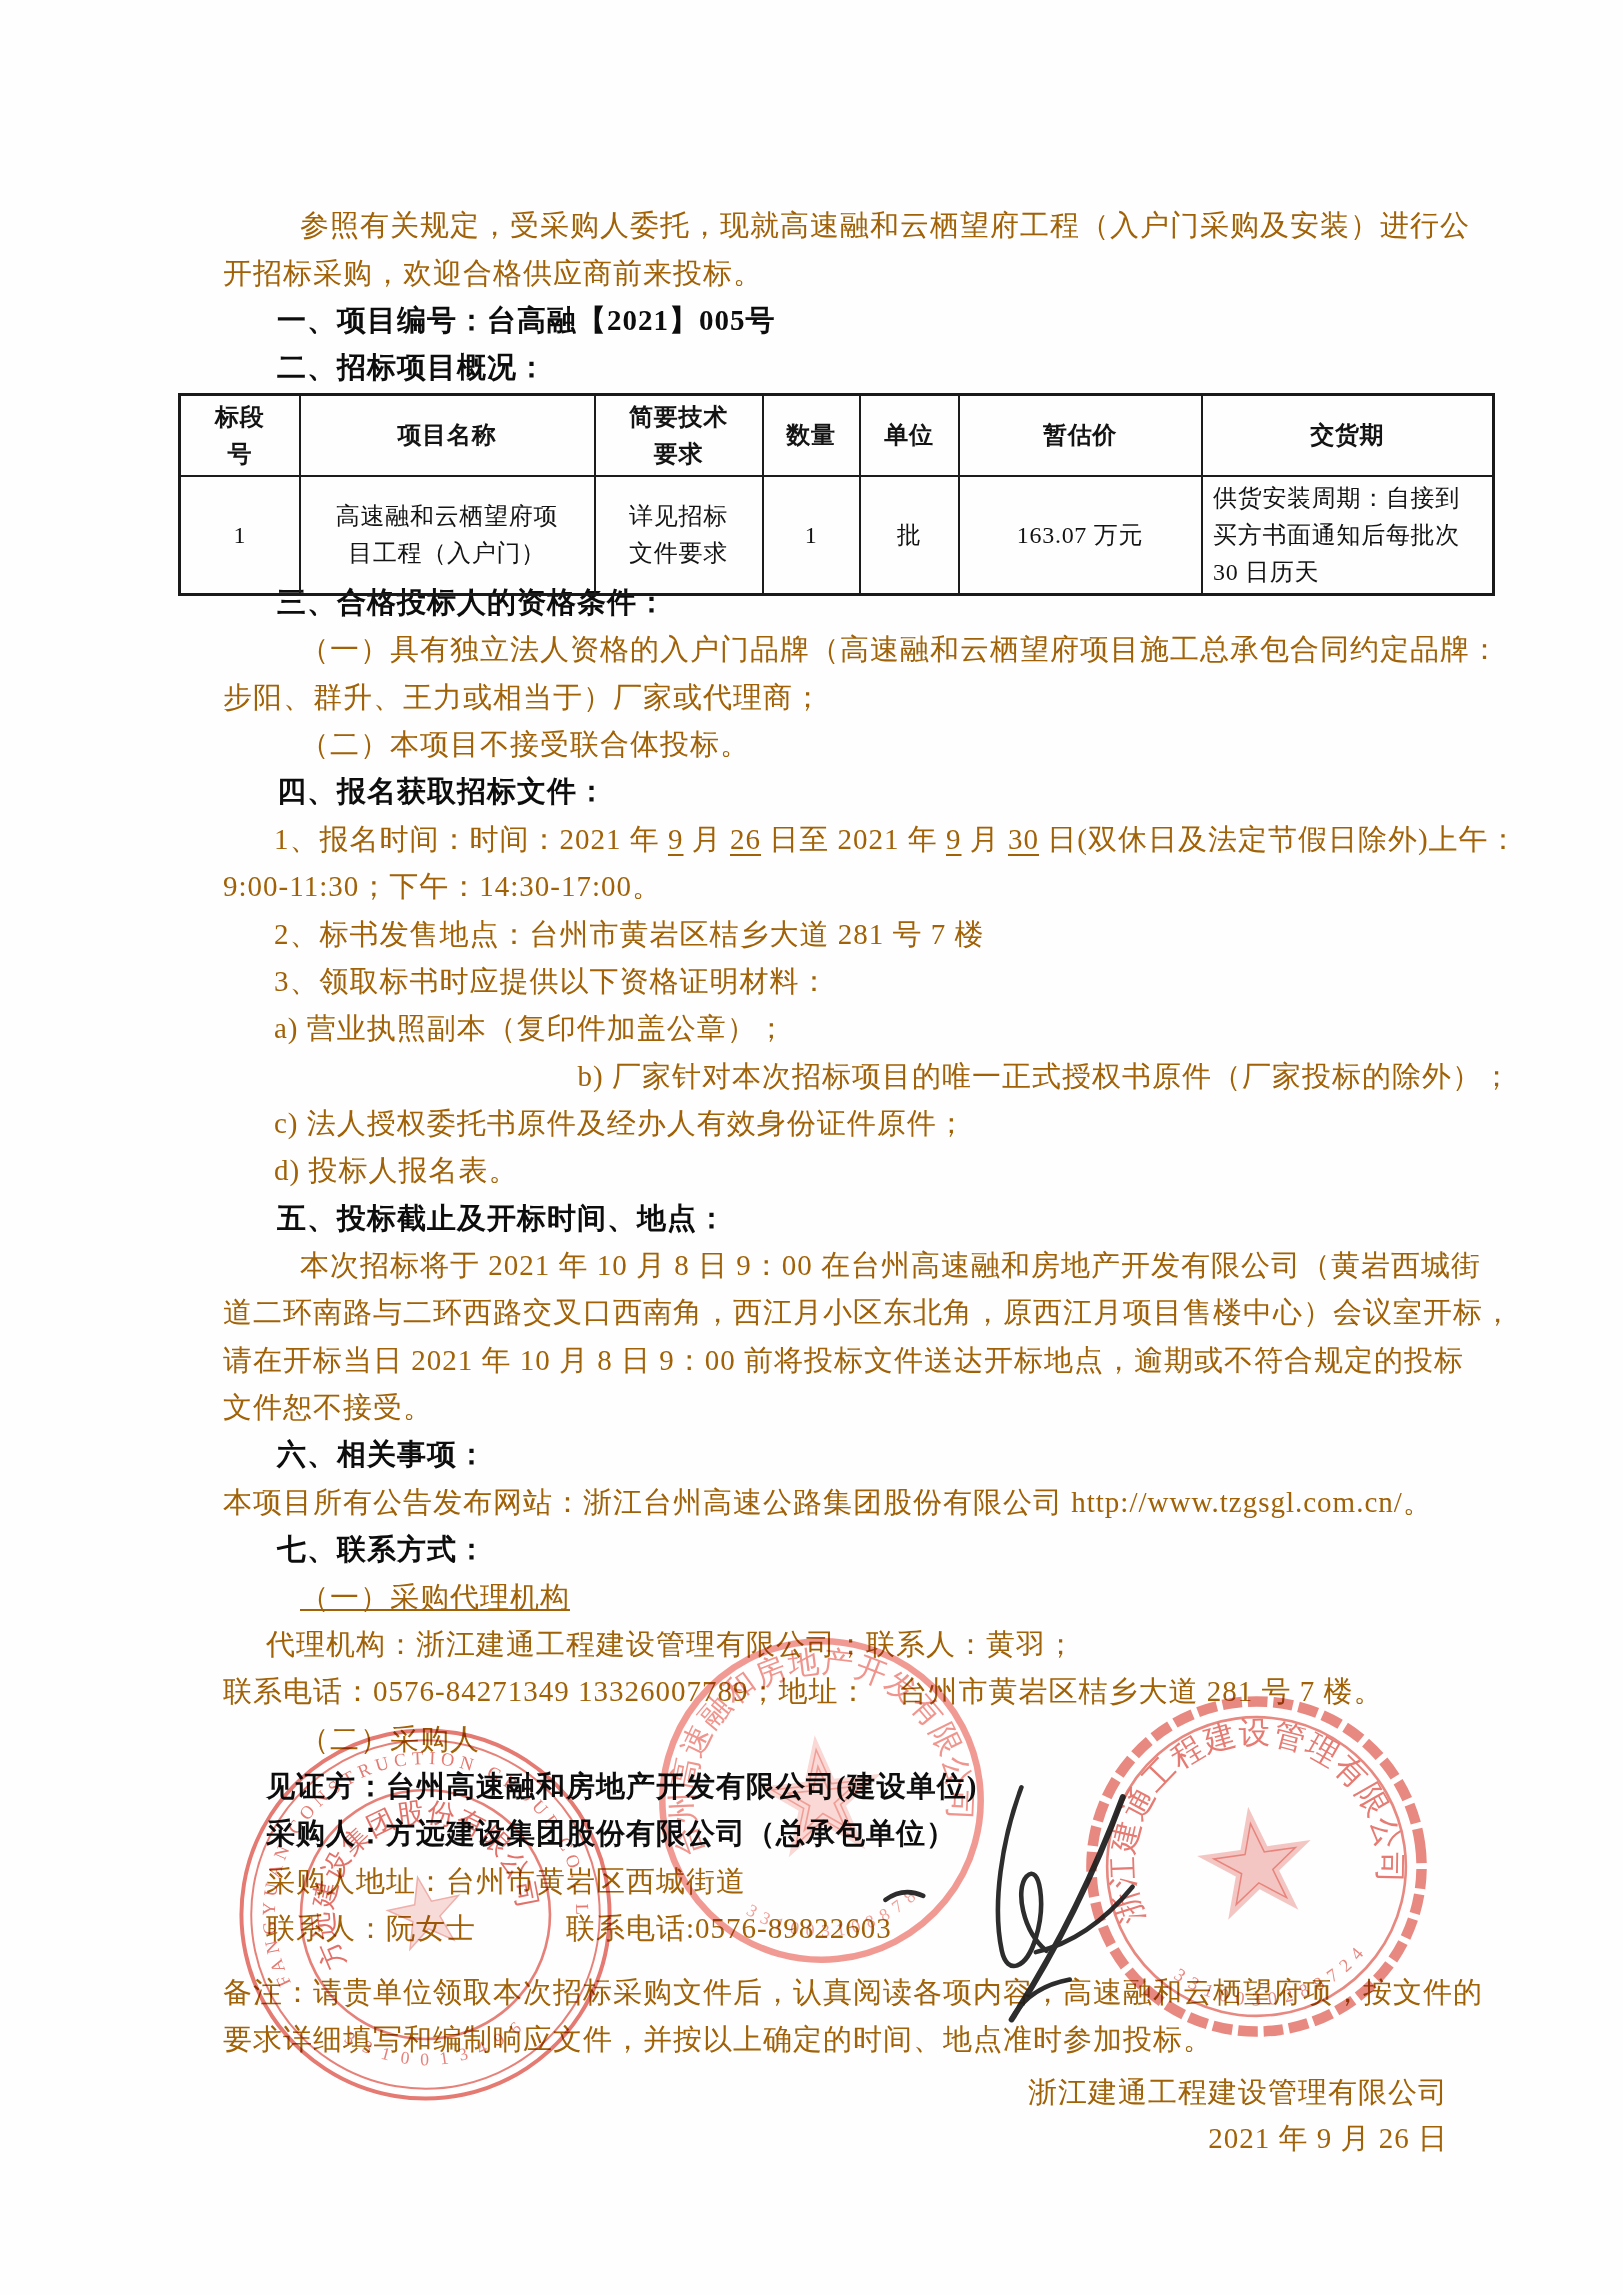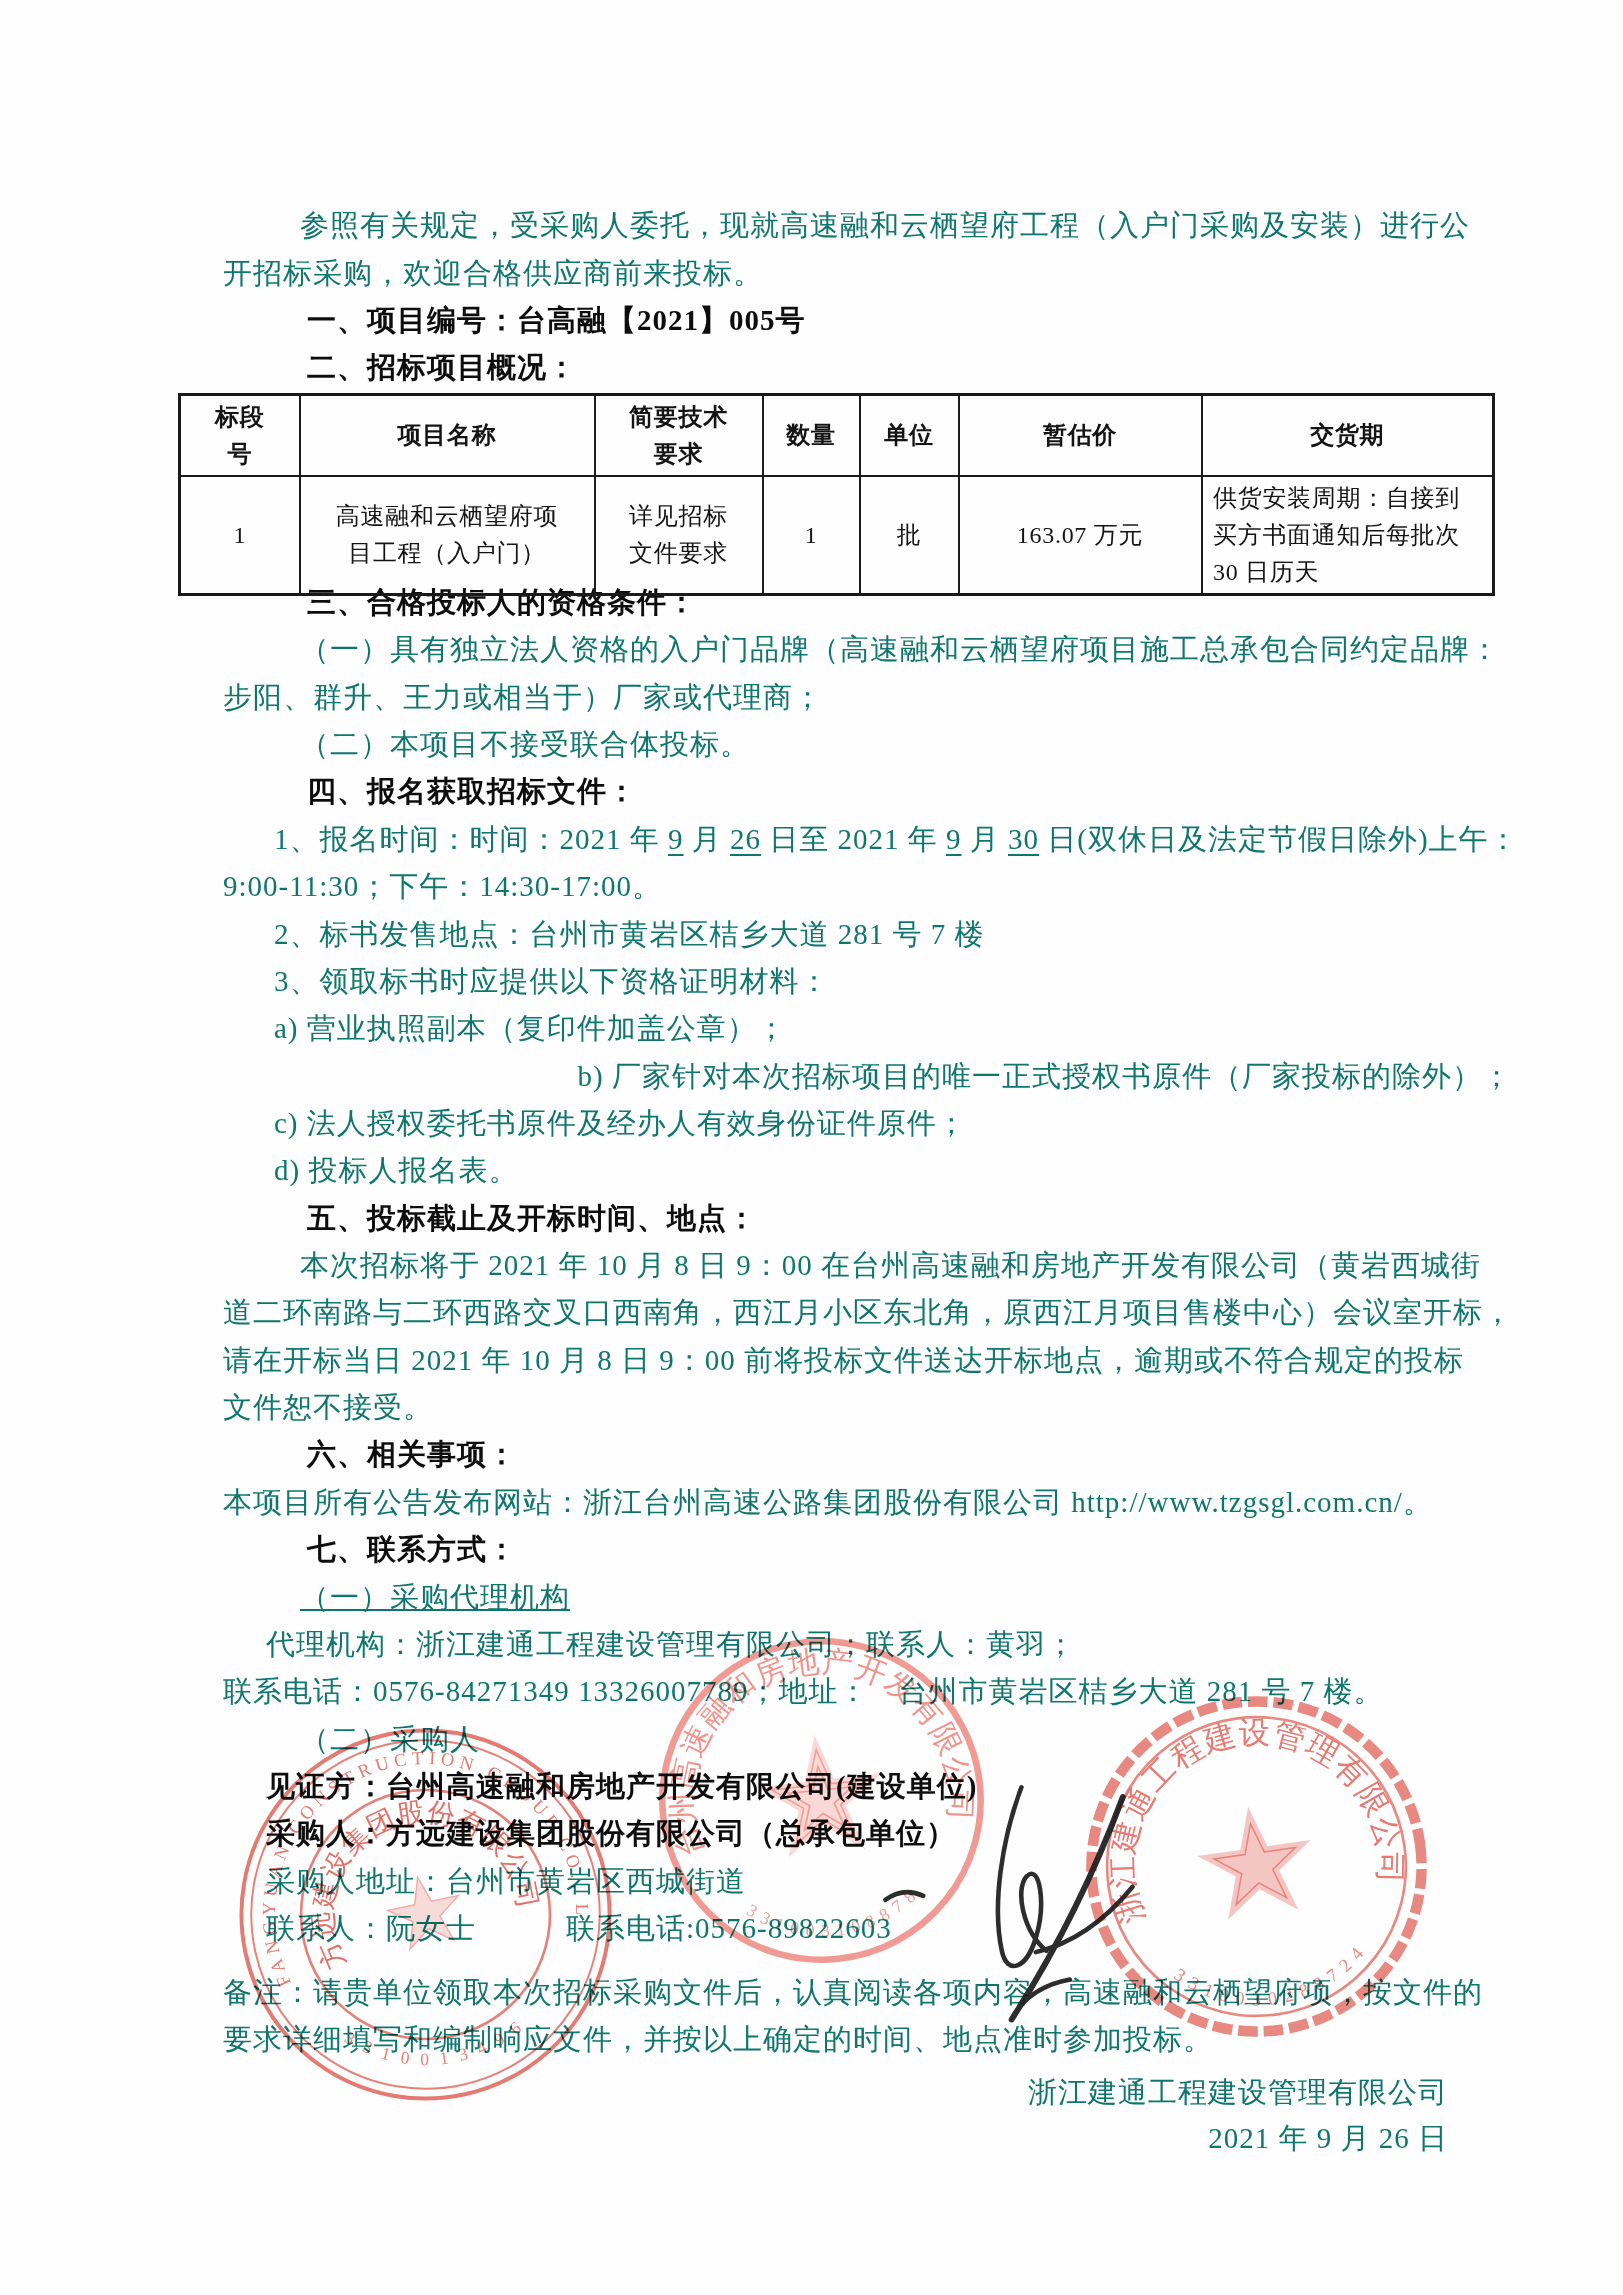--- a/index.html
+++ b/index.html
@@ -11,28 +11,28 @@
     font-family:"Liberation Serif","DejaVu Serif",serif;
     color:#151515;
   }
   .doc-title{
     position:absolute;top:149px;left:0;right:0;margin:0;
     text-align:center;font-size:41px;font-weight:bold;
     letter-spacing:5.2px;color:#111;
   }
   .line{
     position:absolute;right:111px;height:47px;line-height:47px;
-    font-size:29px;letter-spacing:1px;white-space:nowrap;color:#0f766e;
+    font-size:29px;letter-spacing:1px;white-space:nowrap;color:#a16207;
   }
   .line.bold{font-weight:bold;color:#0d0d0d;}
   .in-m{left:223px;}
   .in-l{left:274px;}
   .in-l2{left:266px;}
   .in-p{left:300px;}
-  .in-h{left:307px;}
+  .in-h{left:277px;}
   .in-r{left:223px;text-align:right;right:175px;}
   .u{text-decoration:underline;text-underline-offset:5.2px;}
   table.bid{
     position:absolute;left:178px;top:393px;
     border-collapse:collapse;table-layout:fixed;width:1314px;
     font-size:24px;color:#141414;
   }
   table.bid th,table.bid td{
     border:2px solid #1c1c1c;
     text-align:center;vertical-align:middle;

